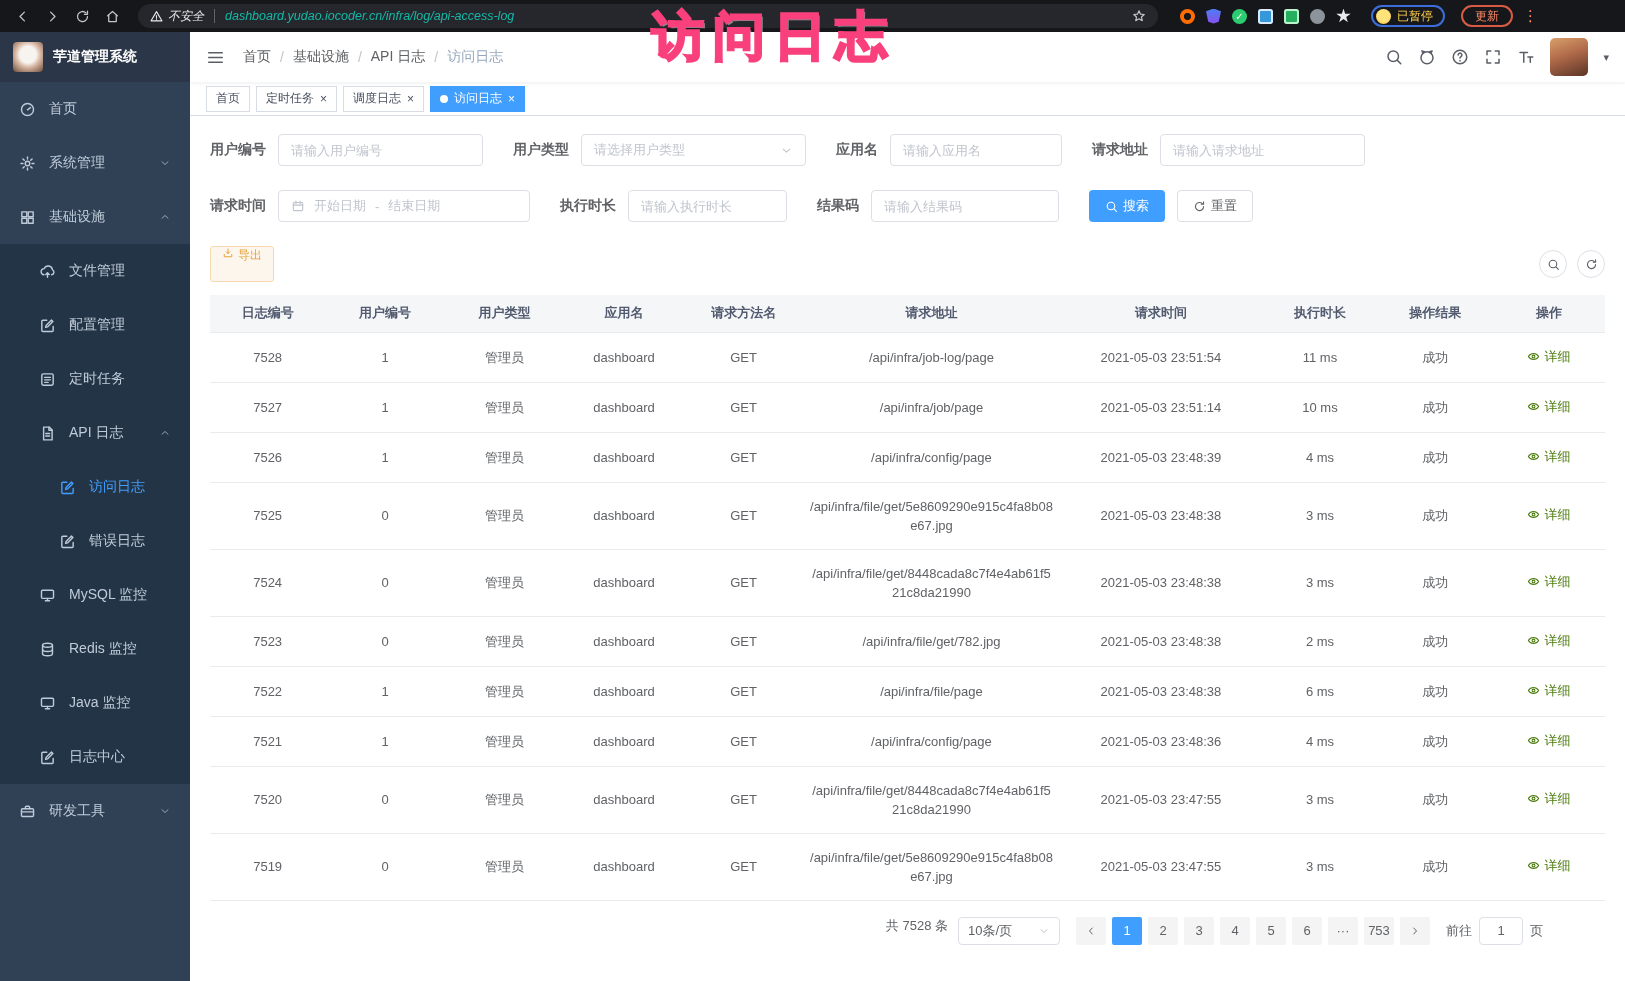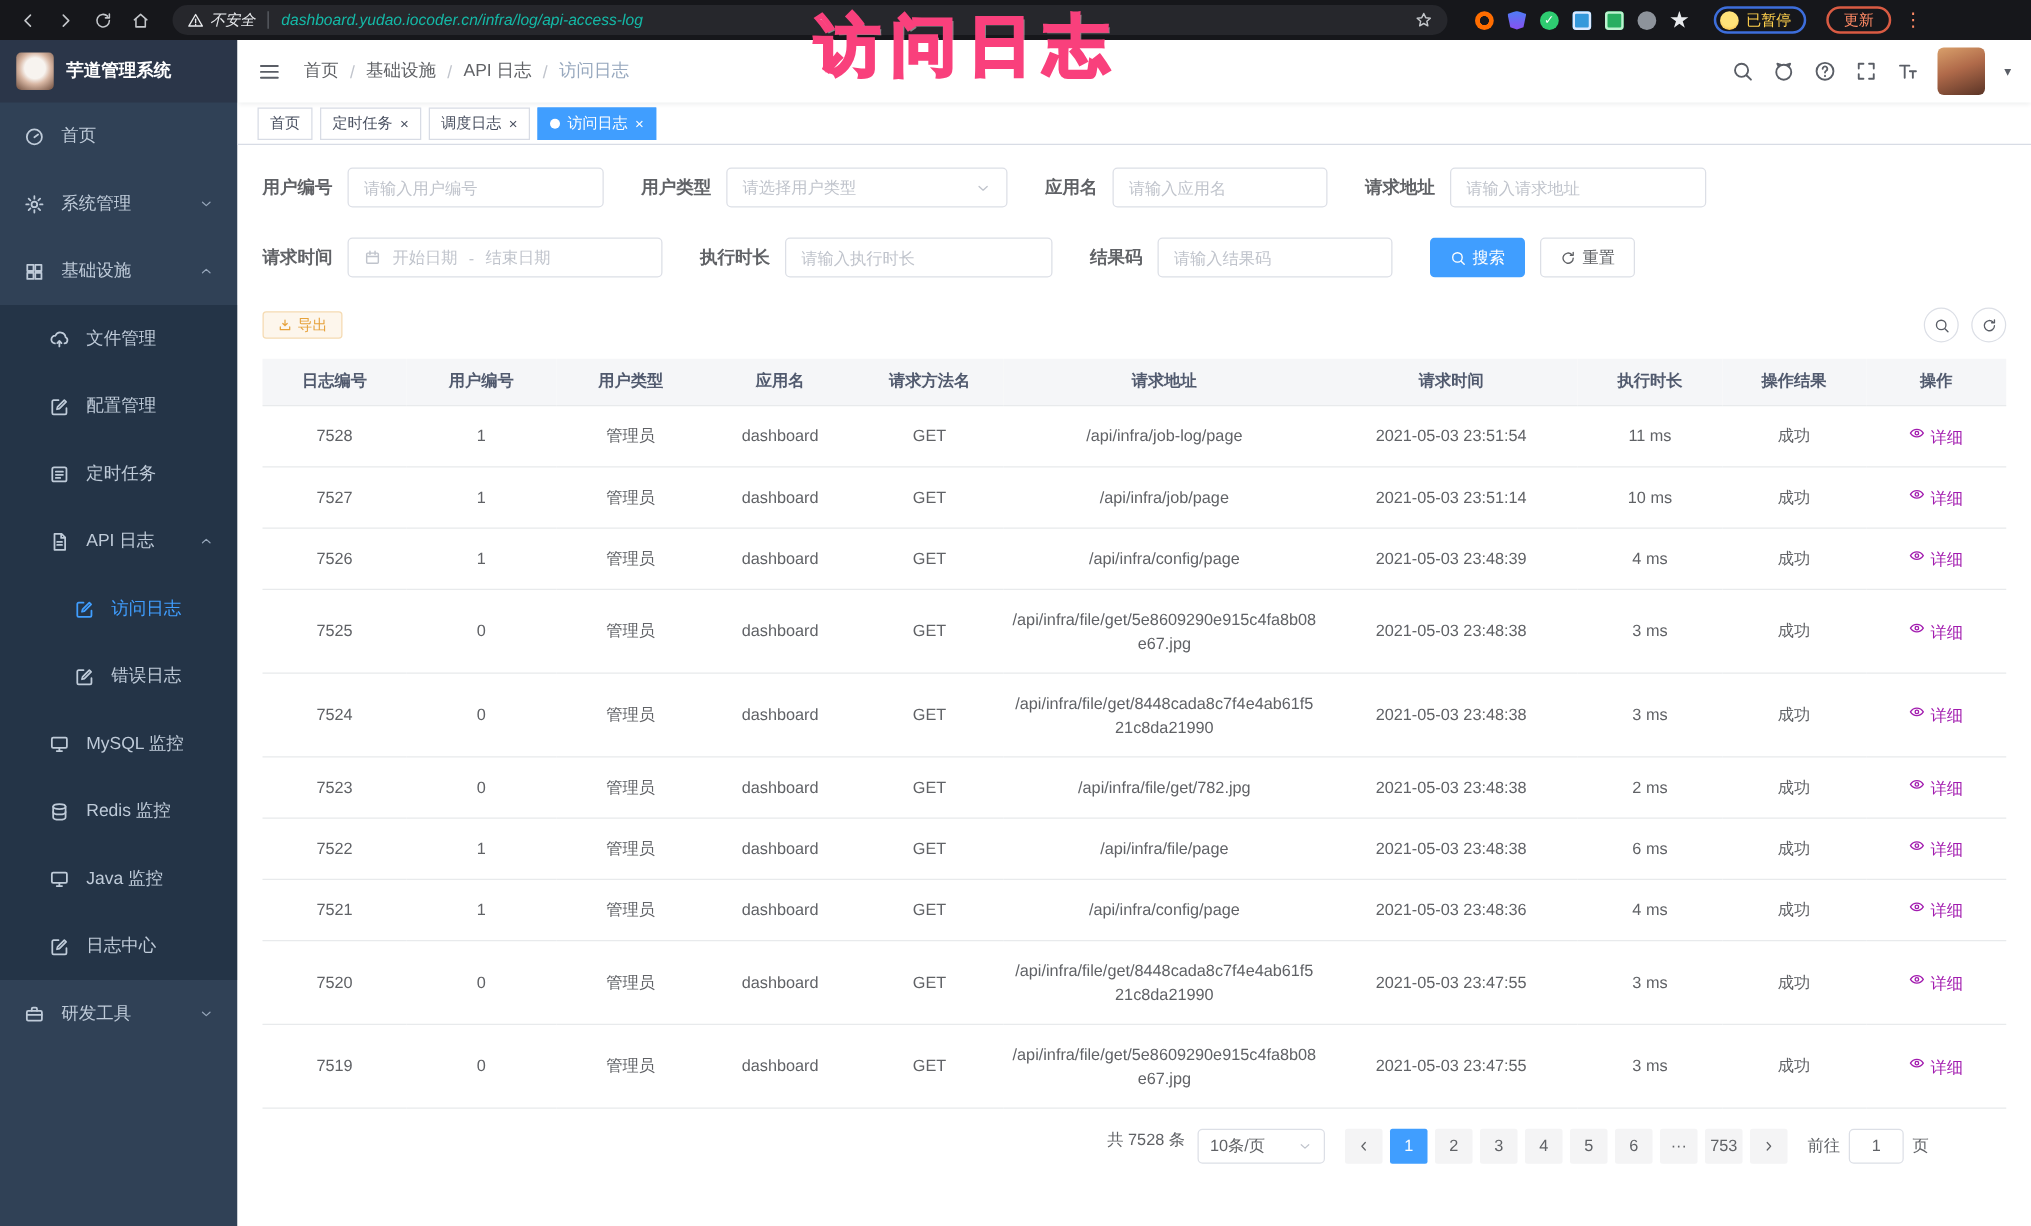--- a/index.html
+++ b/index.html
@@ -77,33 +77,33 @@
   .tbox { height:32px; border:1px solid #dcdfe6; border-radius:4px; font-size:13px; color:#606266; padding:0 12px; background:#fff; }
   input.tbox::placeholder { color:#c0c4cc; }
   .fselect { width:225px; display:flex; align-items:center; justify-content:space-between; color:#c0c4cc; cursor:pointer; }
   .fselect .ic { width:13px; height:13px; color:#c0c4cc; }
   .fdate { width:252px; display:flex; align-items:center; gap:9px; color:#c0c4cc; font-size:13px; cursor:pointer; }
   .fdate .ic { width:14px; height:14px; }
   .btn { height:32px; border-radius:4px; font-size:13px; display:inline-flex; align-items:center; gap:5px; padding:0 15px; cursor:pointer; border:1px solid transparent; }
   .btn .ic { width:13px; height:13px; }
   .btn-primary { background:#409eff; color:#fff; }
   .btn-plain { background:#fff; border-color:#dcdfe6; color:#606266; }
-  .btn-export { height:22px; padding:0 11px; font-size:12px; border-radius:3px; background:#fdf6ec; border:1px solid #f5dab1; color:#e6a23c; display:inline-flex; align-items:center; gap:4px; cursor:pointer; }
+  .btn-export { height:36px; padding:0 11px; font-size:12px; border-radius:3px; background:#fdf6ec; border:1px solid #f5dab1; color:#e6a23c; display:inline-flex; align-items:flex-start; gap:4px; cursor:pointer; }
   .btn-export .ic { width:12px; height:12px; }
   .toolbar { display:flex; align-items:center; margin-bottom:13px; }
   .tool-circles { margin-left:auto; display:flex; gap:10px; }
   .circle-btn { width:28px; height:28px; border-radius:50%; border:1px solid #dcdfe6; background:#fff; color:#5a5e66; display:flex; align-items:center; justify-content:center; cursor:pointer; }
   .circle-btn .ic { width:13px; height:13px; }
 
   
   table { width:100%; border-collapse:collapse; table-layout:fixed; font-size:13px; color:#606266; text-align:center; }
   thead th { background:#f5f6f8; color:#515a6e; font-weight:700; height:37px; border-bottom:1px solid #e8eaec; padding:0 4px; }
   tbody td { border-bottom:1px solid #e8eaec; padding:14px 6px; line-height:19px; }
   td.url { word-break:break-all; }
-  .link { color:#a21caf; display:inline-flex; align-items:flex-start; gap:4px; cursor:pointer; }
+  .link { color:#4d7c0f; display:inline-flex; align-items:center; gap:4px; cursor:pointer; }
   .link .ic { width:13px; height:13px; }
 
   
   .pagination { display:flex; align-items:flex-start; justify-content:flex-end; gap:10px; margin:16px 62px 0 0; font-size:13px; color:#606266; }
   .psize { width:102px; height:28px; border:1px solid #dcdfe6; border-radius:4px; display:flex; align-items:center; justify-content:space-between; padding:0 9px; cursor:pointer; background:#fff; }
   .psize .ic { width:12px; height:12px; color:#c0c4cc; }
   .pager { display:flex; align-items:center; gap:6px; margin:0 6px; }
   .pbtn { min-width:30px; height:28px; background:#f4f4f5; color:#606266; border-radius:2px; display:flex; align-items:center; justify-content:center; padding:0 4px; cursor:pointer; font-size:13px; }
   .pbtn.active { background:#409eff; color:#fff; }
   .pbtn .ic { width:12px; height:12px; }
@@ -508,21 +508,21 @@
             <svg class="ic">
                 <use href="#i-calendar"></use>
               </svg>
             <span>开始日期</span>
             <span>-</span>
             <span>结束日期</span>
           </div>
         </div>
         <div class="fitem">
           <span class="flabel">执行时长</span>
-          <input class="tbox" style="width: 214px;" placeholder="请输入执行时长">
+          <input class="tbox" style="width: 159px;" placeholder="请输入执行时长">
         </div>
         <div class="fitem">
           <span class="flabel">结果码</span>
           <input class="tbox" style="width: 188px;" placeholder="请输入结果码">
         </div>
         <button class="btn btn-primary" style="margin-right:12px">
           <svg class="ic">
               <use href="#i-search"></use>
             </svg>
           <span>搜索</span>

